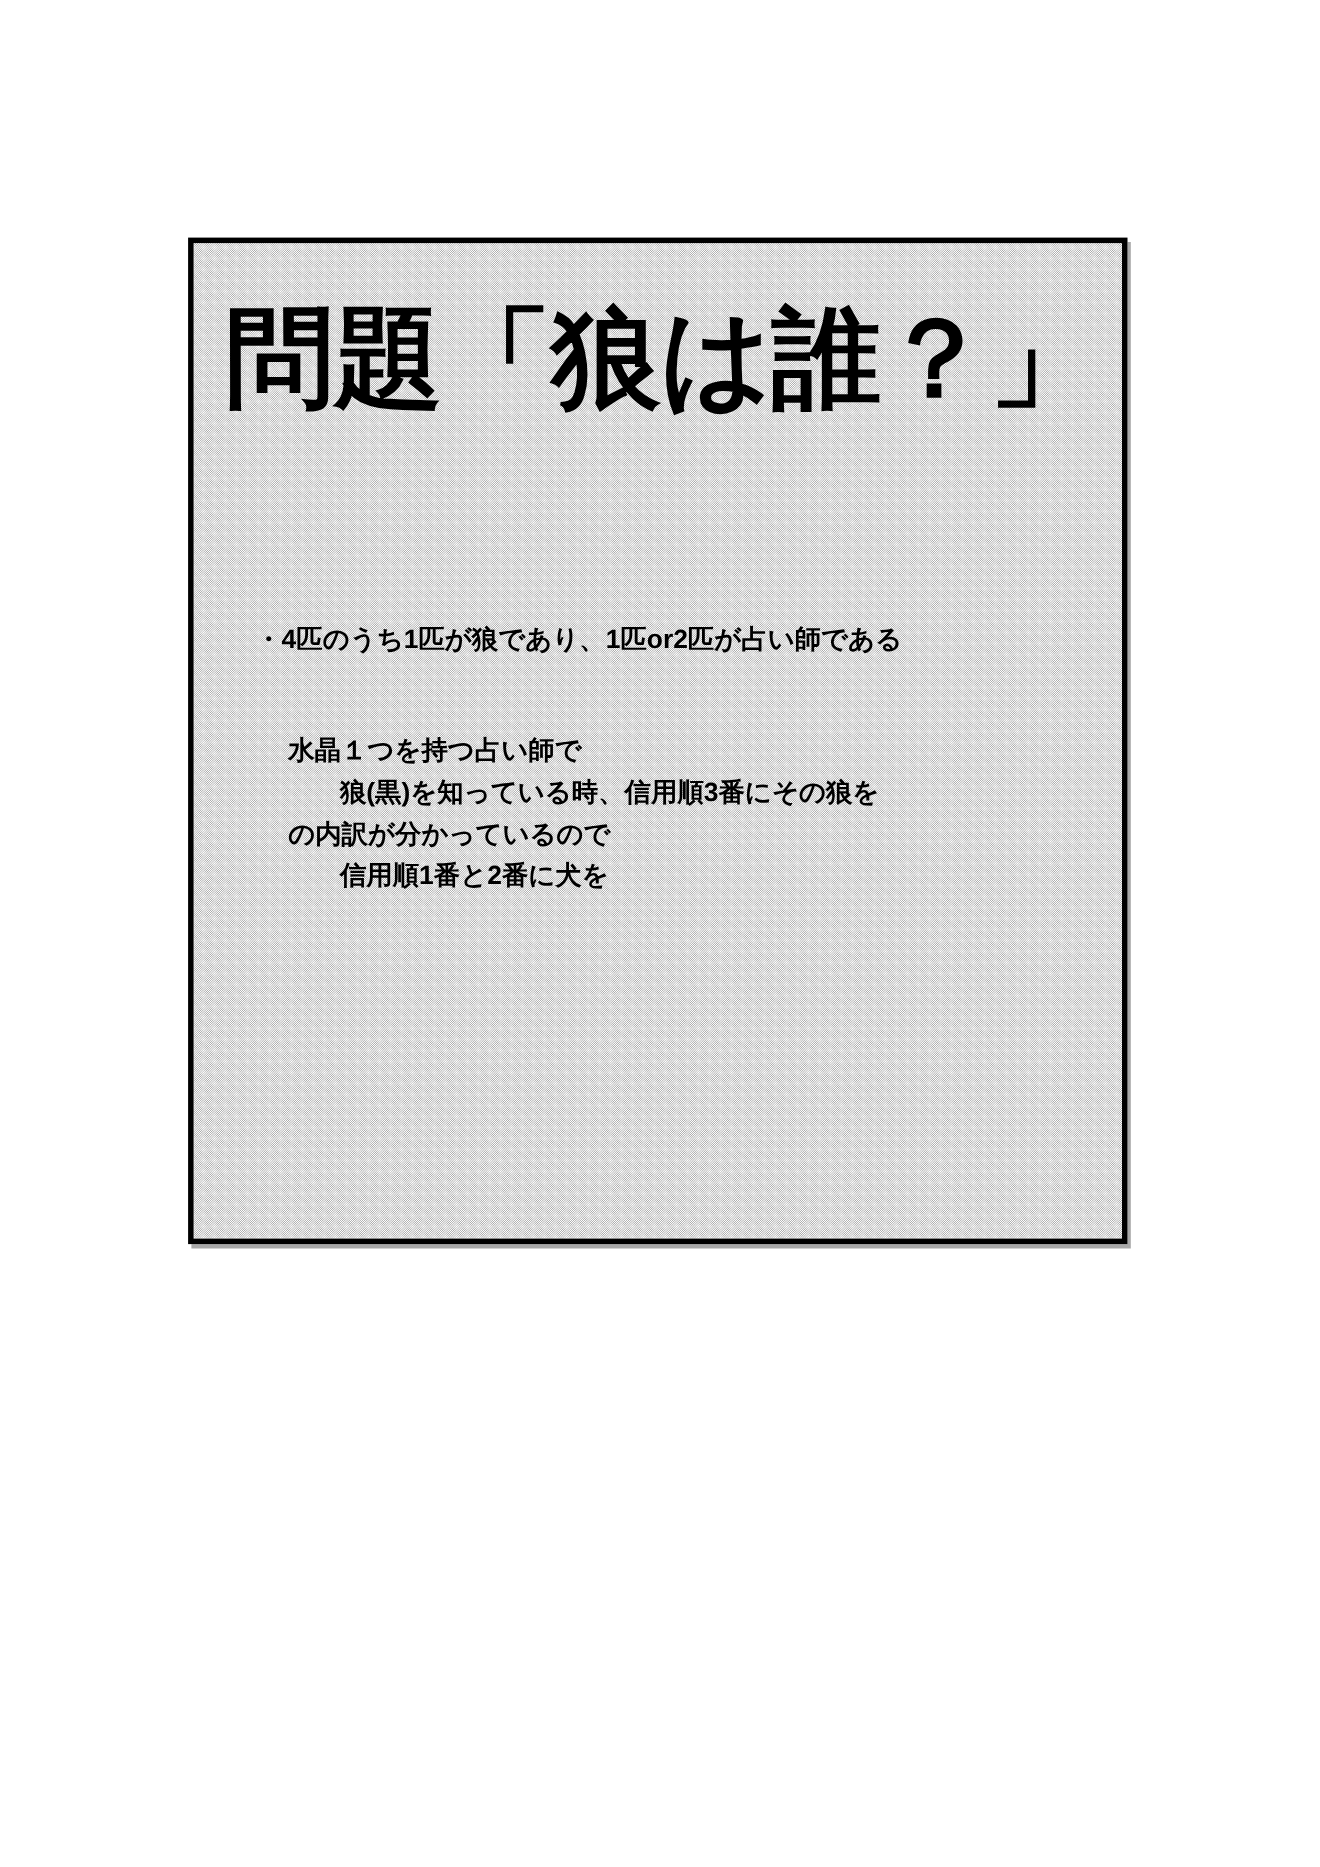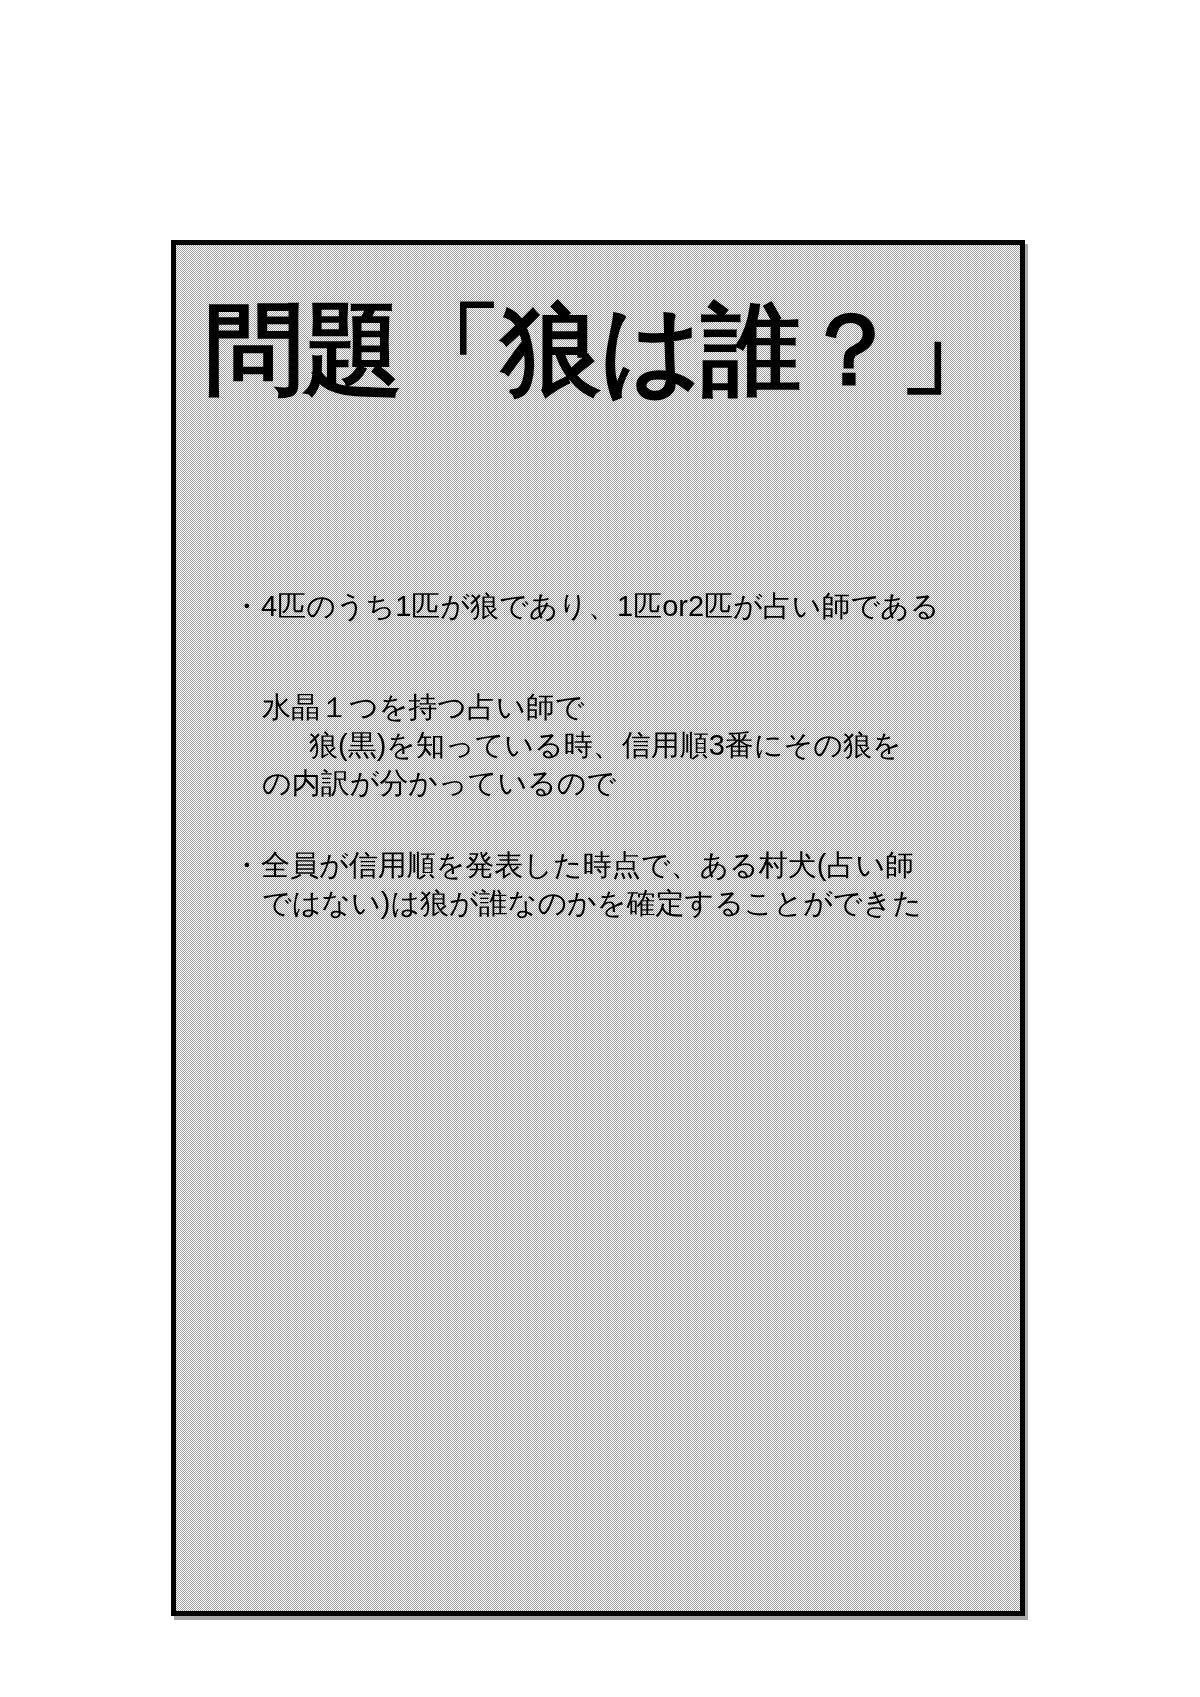--- a/index.html
+++ b/index.html
@@ -11,46 +11,45 @@
     background:#ffffff;
     font-family:"Liberation Sans","DejaVu Sans",sans-serif;
     color:#000000;
     overflow:hidden;
   }
   .panel {
     position:absolute;
     left:171px;
     top:216px;
     width:854px;
-    height:1376px;
+    height:915px;
     border:5px solid #000000;
     box-shadow:3px 4px 0 #a8a8a8;
     
     background-color:#ffffff;
     background-image:
       linear-gradient(45deg,#a0a0a0 25%,transparent 25%,transparent 75%,#a0a0a0 75%),
       linear-gradient(45deg,#a0a0a0 25%,transparent 25%,transparent 75%,#a0a0a0 75%);
     background-size:2px 2px;
     background-position:0 0,1px 1px;
-    margin-top:24px;
   }
   .title {
     margin:50px 10px 0 28px;
     font-family:"Liberation Serif","DejaVu Serif",serif;
     font-weight:900;
     font-size:100px;
     line-height:1.12;
     letter-spacing:-1px;
     white-space:nowrap;
   }
   .body {
     margin-left:56px;
     margin-right:20px;
-    font-size:29px;
-    font-weight:400;
+    font-size:24px;
+    font-weight:700;
     line-height:38px;
     letter-spacing:0;
   }
   .section-1 { margin-top:180px; }
   .section-2 { margin-top:63px; }
   .section-3 { margin-top:44px; }
   .line { white-space:nowrap; }
   .ind1 { padding-left:30px; }
   .ind2 { padding-left:77px; }
 </style>
@@ -65,22 +64,19 @@
     <div class="body">
 
       <div class="section section-1">
         <div class="line">・4匹のうち1匹が狼であり、1匹or2匹が占い師である</div>
       </div>
 
       <div class="section section-2">
         <div class="line ind1">水晶１つを持つ占い師で</div>
         <div class="line ind2">狼(黒)を知っている時、信用順3番にその狼を</div>
         <div class="line ind1">の内訳が分かっているので</div>
+        <div class="line ind2">信用順1番と2番に犬を</div>
       </div>
 
-      <div class="section section-3">
-        <div class="line">・全員が信用順を発表した時点で、ある村犬(占い師</div>
-        <div class="line ind1">ではない)は狼が誰なのかを確定することができた</div>
-      </div>
 
     </div>
   </div>
 </div>
 
 </body></html>

